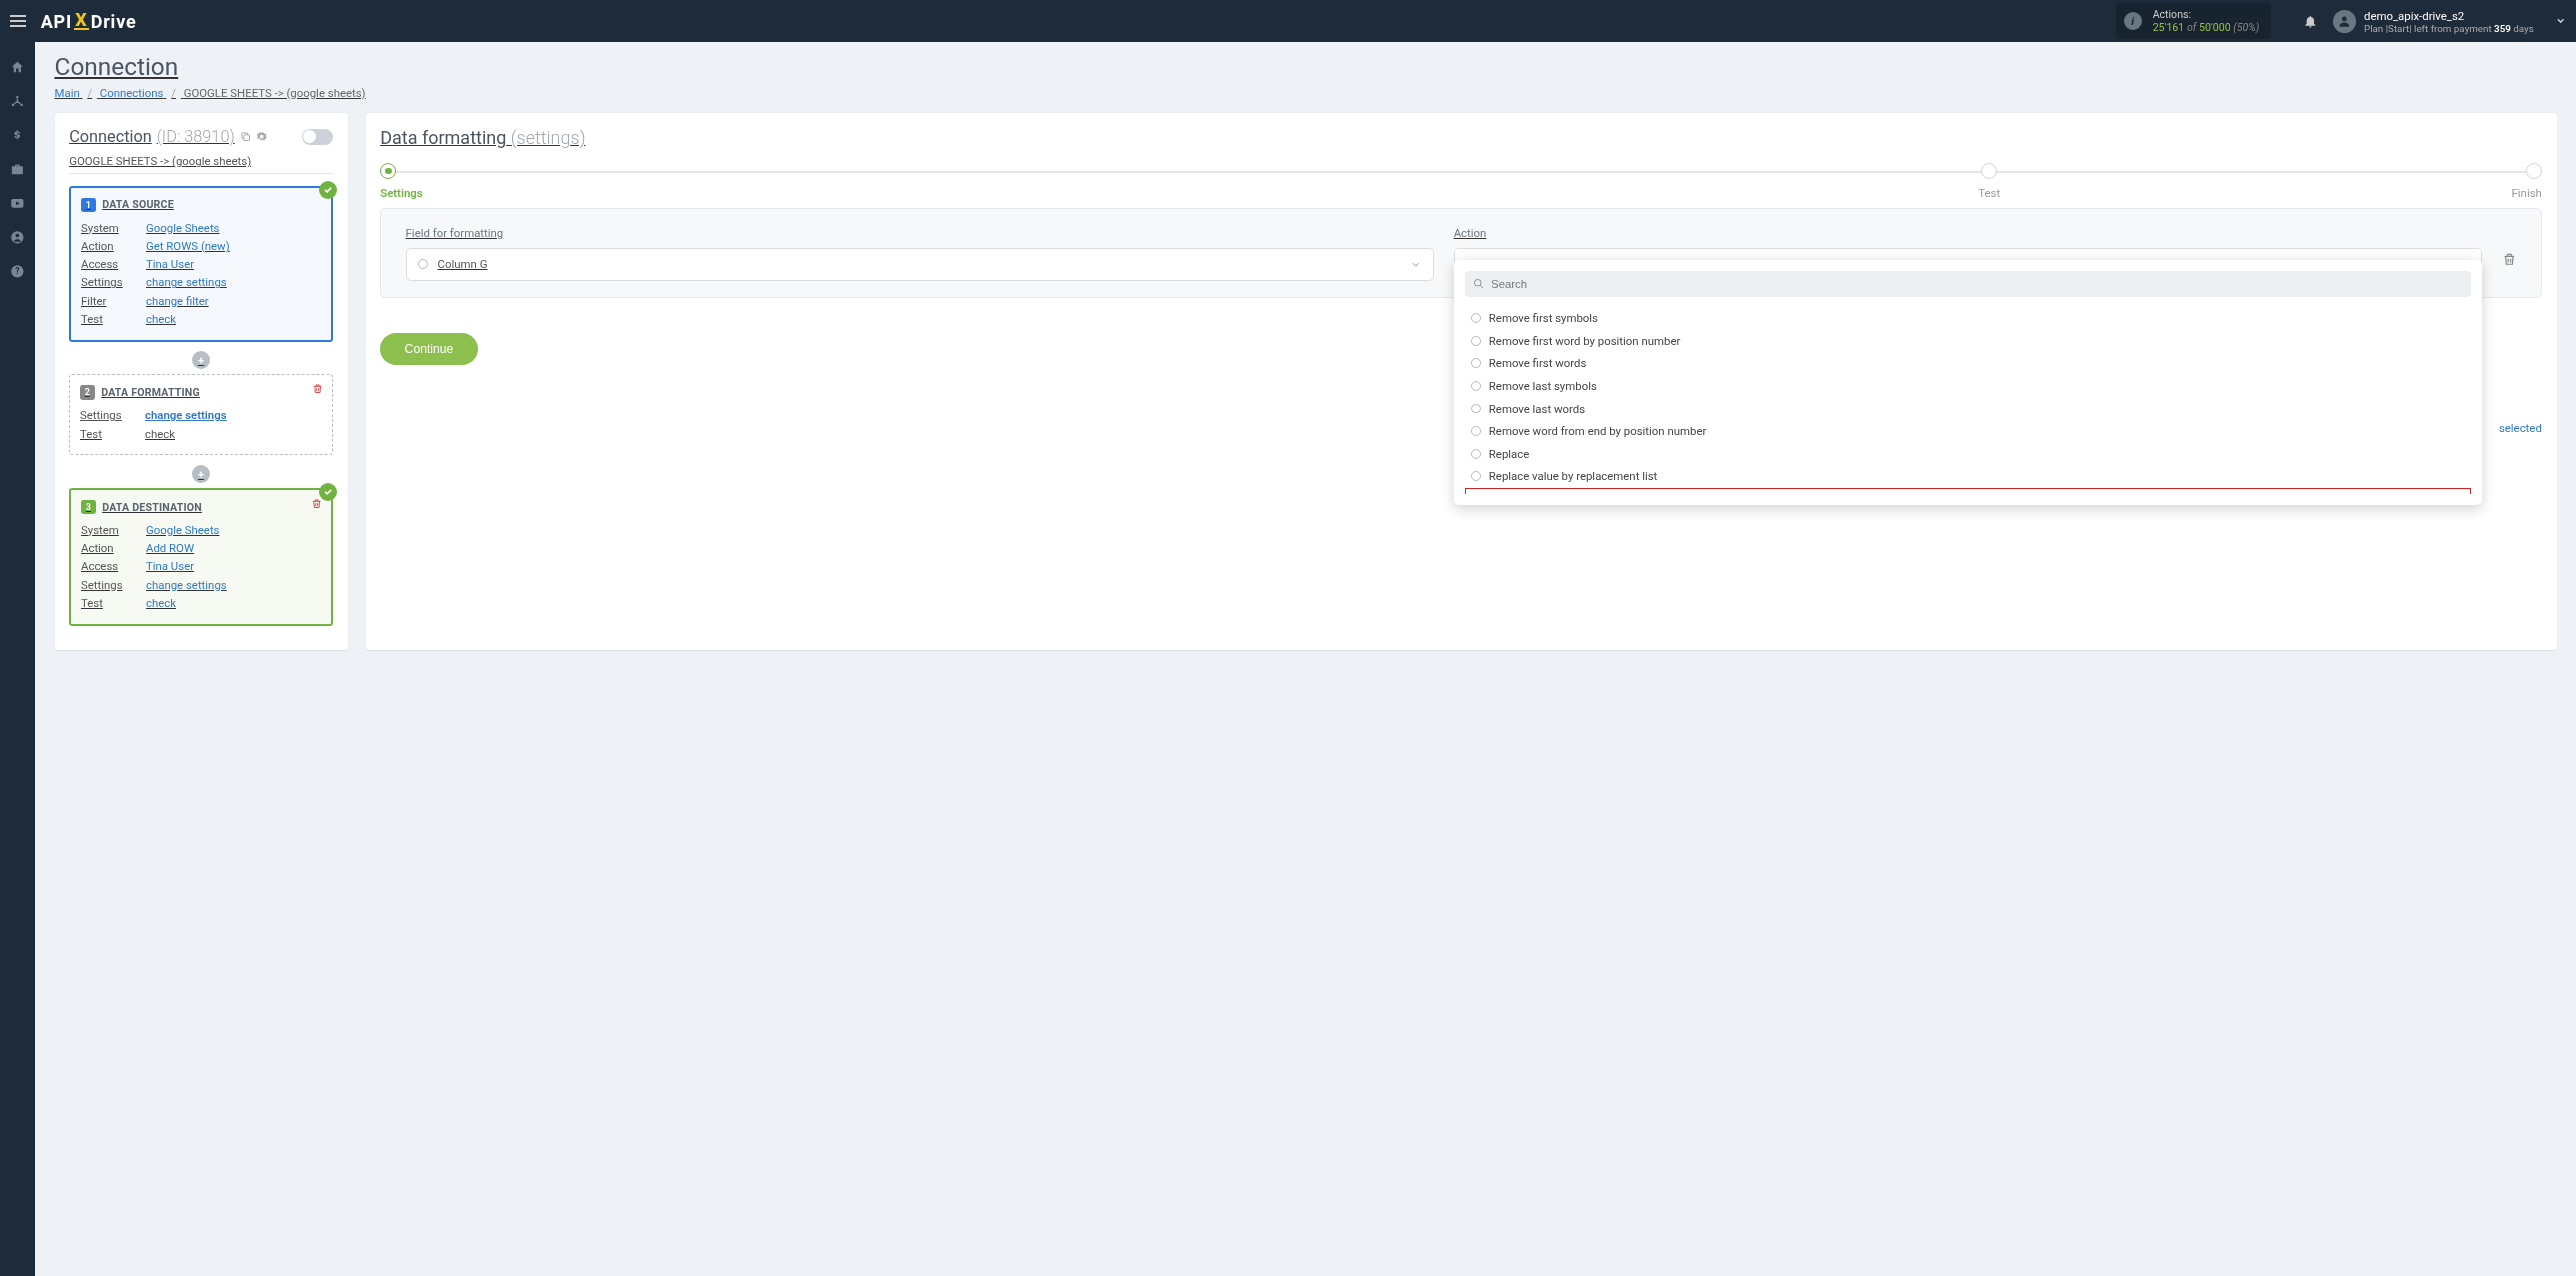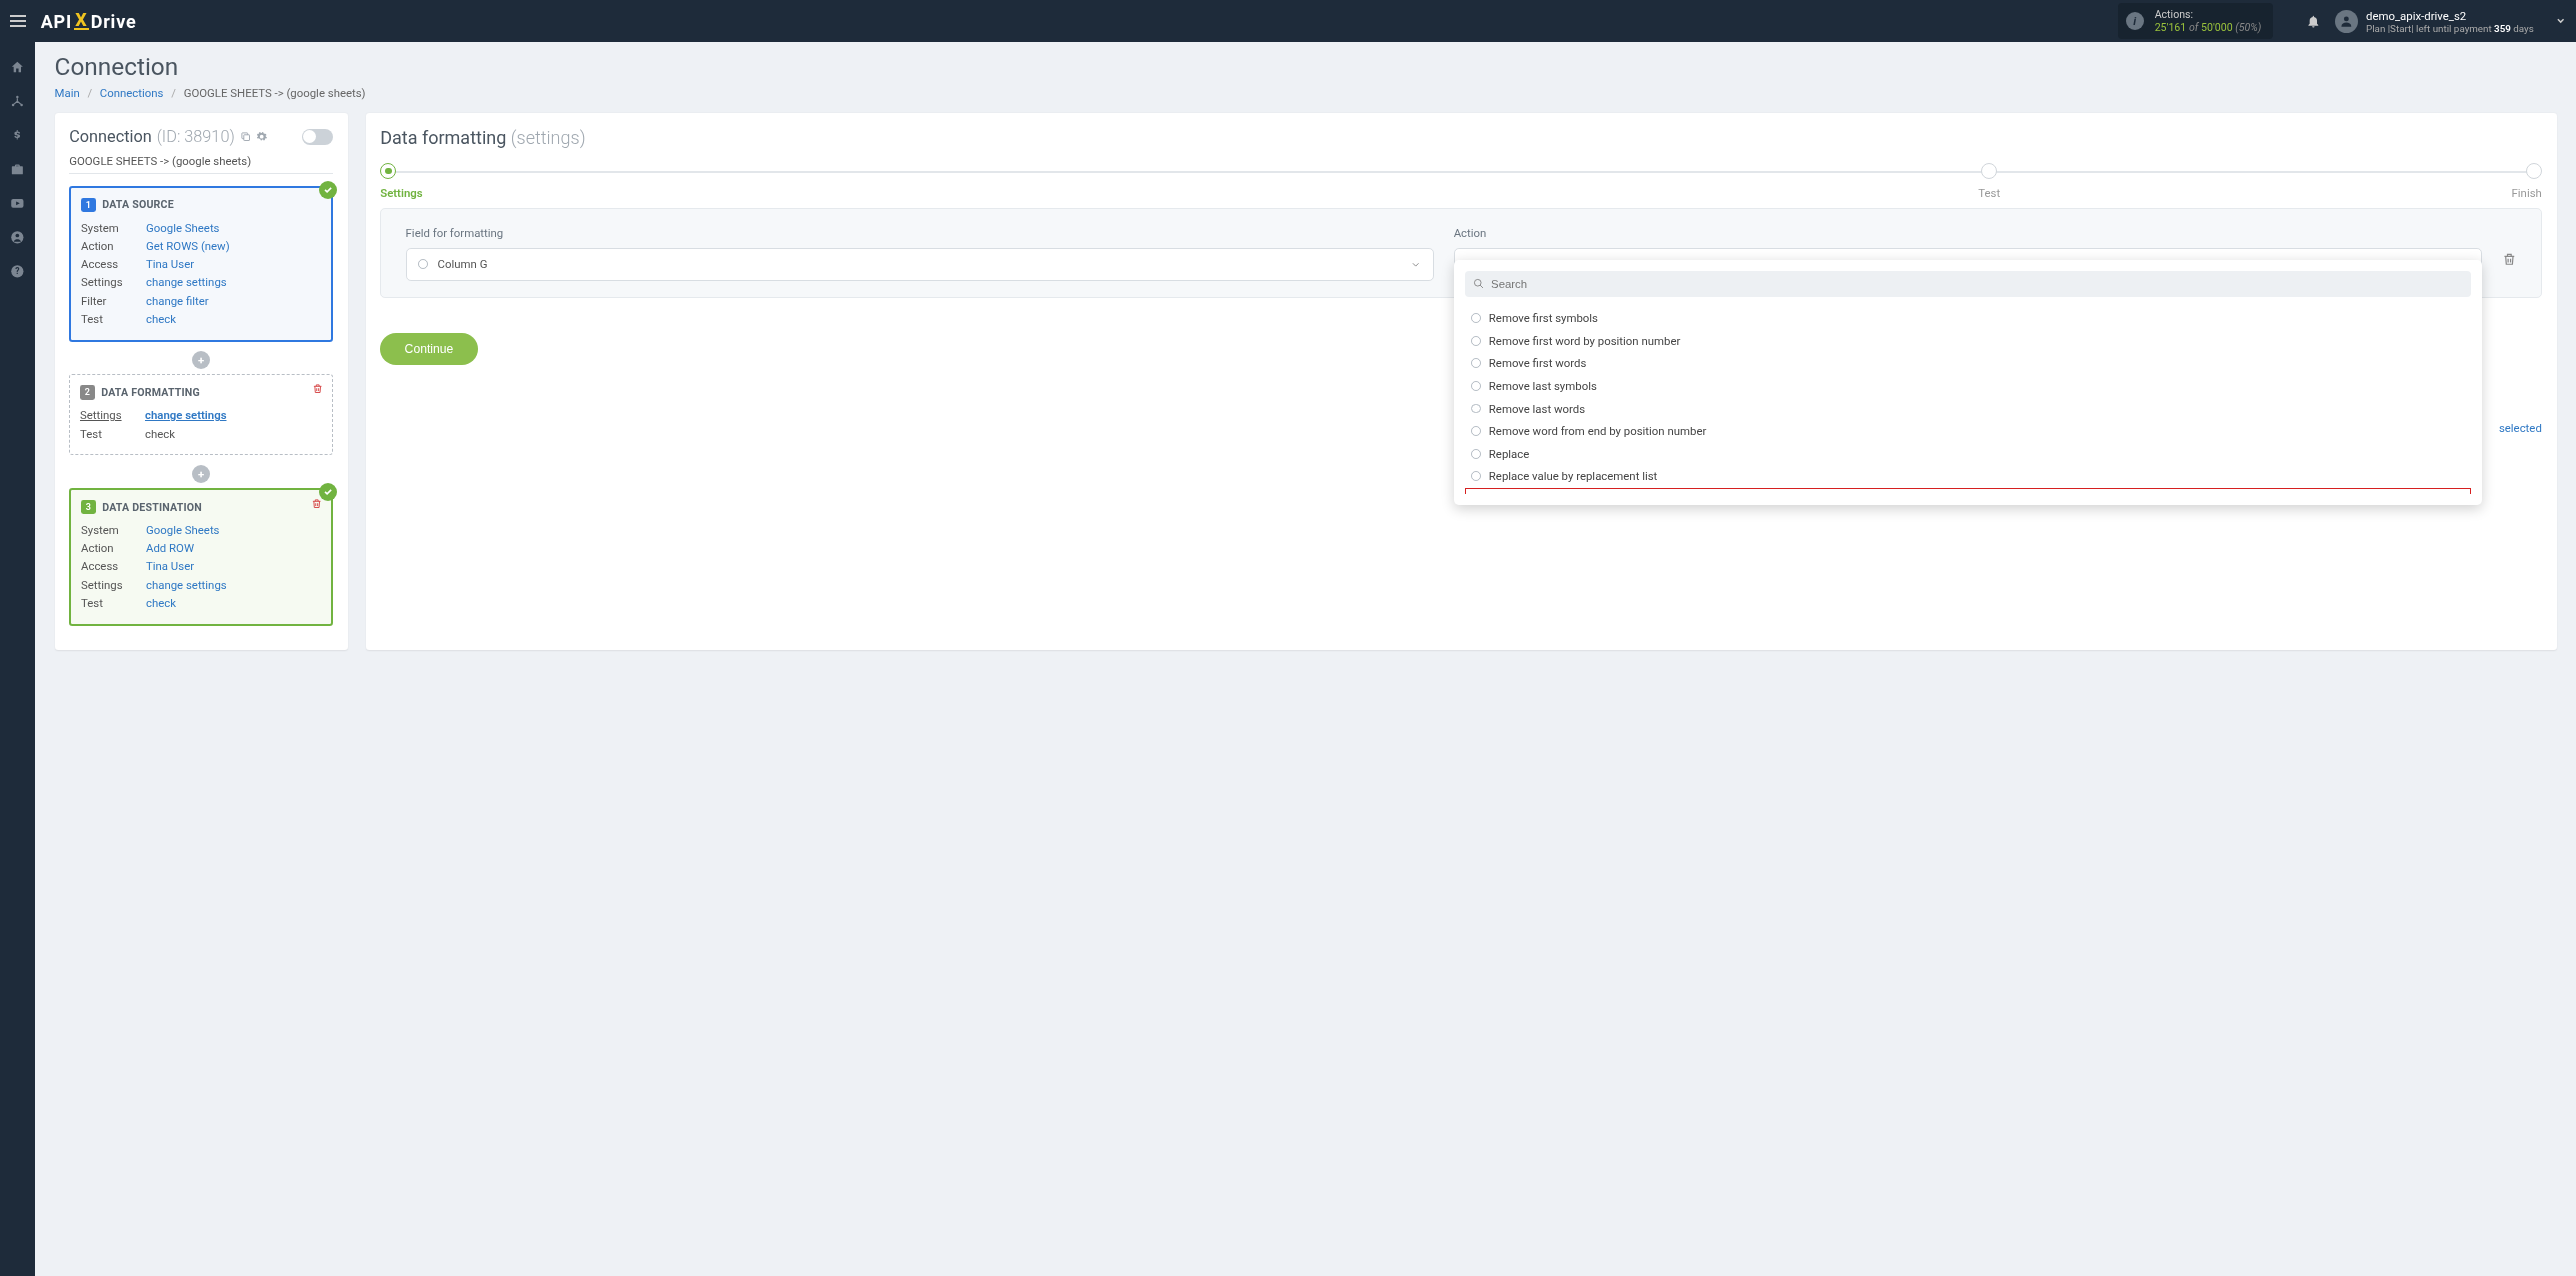--- a/index.html
+++ b/index.html
@@ -22,21 +22,21 @@
 .bell{margin:0 14.7px;color:#ccc;}
 .user-block{display:flex;align-items:center;gap:8.1px;}
 .avatar{width:23px;height:23px;background:#6a7682;border-radius:50%;display:flex;align-items:center;justify-content:center;}
 .user-text .uname{color:#fff;font-size:11.4px;}
 .user-text .uplan{color:#aaa;font-size:9.8px;}
 .user-text .uplan b{color:#fff;font-weight:600;}
 .chev{margin-left:21px;color:#ccc;}
 .layout{display:flex;}
 .sidebar{width:35px;background:#1e2b3a;min-height:calc(100vh - 42px);display:flex;flex-direction:column;align-items:center;padding-top:8.1px;gap:0;}
 .sidebar .sitem{width:35px;height:34px;display:flex;align-items:center;justify-content:center;color:#7c8692;cursor:pointer;}
-.content{flex:1;padding:9.8px 19.5px;overflow:auto;}
+.content{flex:1;padding:9.8px 19.5px;overflow:auto;text-decoration:underline;}
 h1.page-title{font-size:24.4px;font-weight:400;color:#4a5560;margin-bottom:4.9px;}
 .breadcrumb{font-size:11.4px;color:#888;}
 .breadcrumb a{color:#2f78c4;text-decoration:none;}
 .breadcrumb .sep{color:#aaa;margin:0 4.9px;}
 .breadcrumb .current{color:#666;}
 .two-col{display:flex;gap:18px;margin-top:13px;}
 .panel{background:#fff;border-radius:3.3px;box-shadow:0 0.8px 1.6px rgba(0,0,0,0.08);padding:14.7px;}
 .left-panel{width:293px;flex-shrink:0;}
 .right-panel{flex:1;position:relative;}
 .conn-head{display:flex;align-items:center;gap:4.9px;margin-bottom:8.1px;}
@@ -133,21 +133,21 @@
   <div class="user-block">
     <div class="avatar">
       <svg width="14.7" height="14.7" viewBox="0 0 24 24" fill="#1e2b3a">
           <circle cx="12" cy="8" r="4"></circle>
           <path d="M4 20c0-4 4-6 8-6s8 2 8 6v1H4z"></path>
         </svg>
     </div>
     <div class="user-text">
       <div class="uname">demo_apix-drive_s2</div>
       <div class="uplan">
-        <span>Plan |Start| left until payment </span><b>359</b><span> days</span>
+        <span>Plan |Start| left from payment </span><b>359</b><span> days</span>
       </div>
     </div>
   </div>
   <div class="chev">
     <svg width="11.4" height="11.4" viewBox="0 0 24 24" fill="none" stroke="currentColor" stroke-width="3">
         <path d="M6 9l6 6 6-6"></path>
       </svg>
   </div>
 </div>
 

